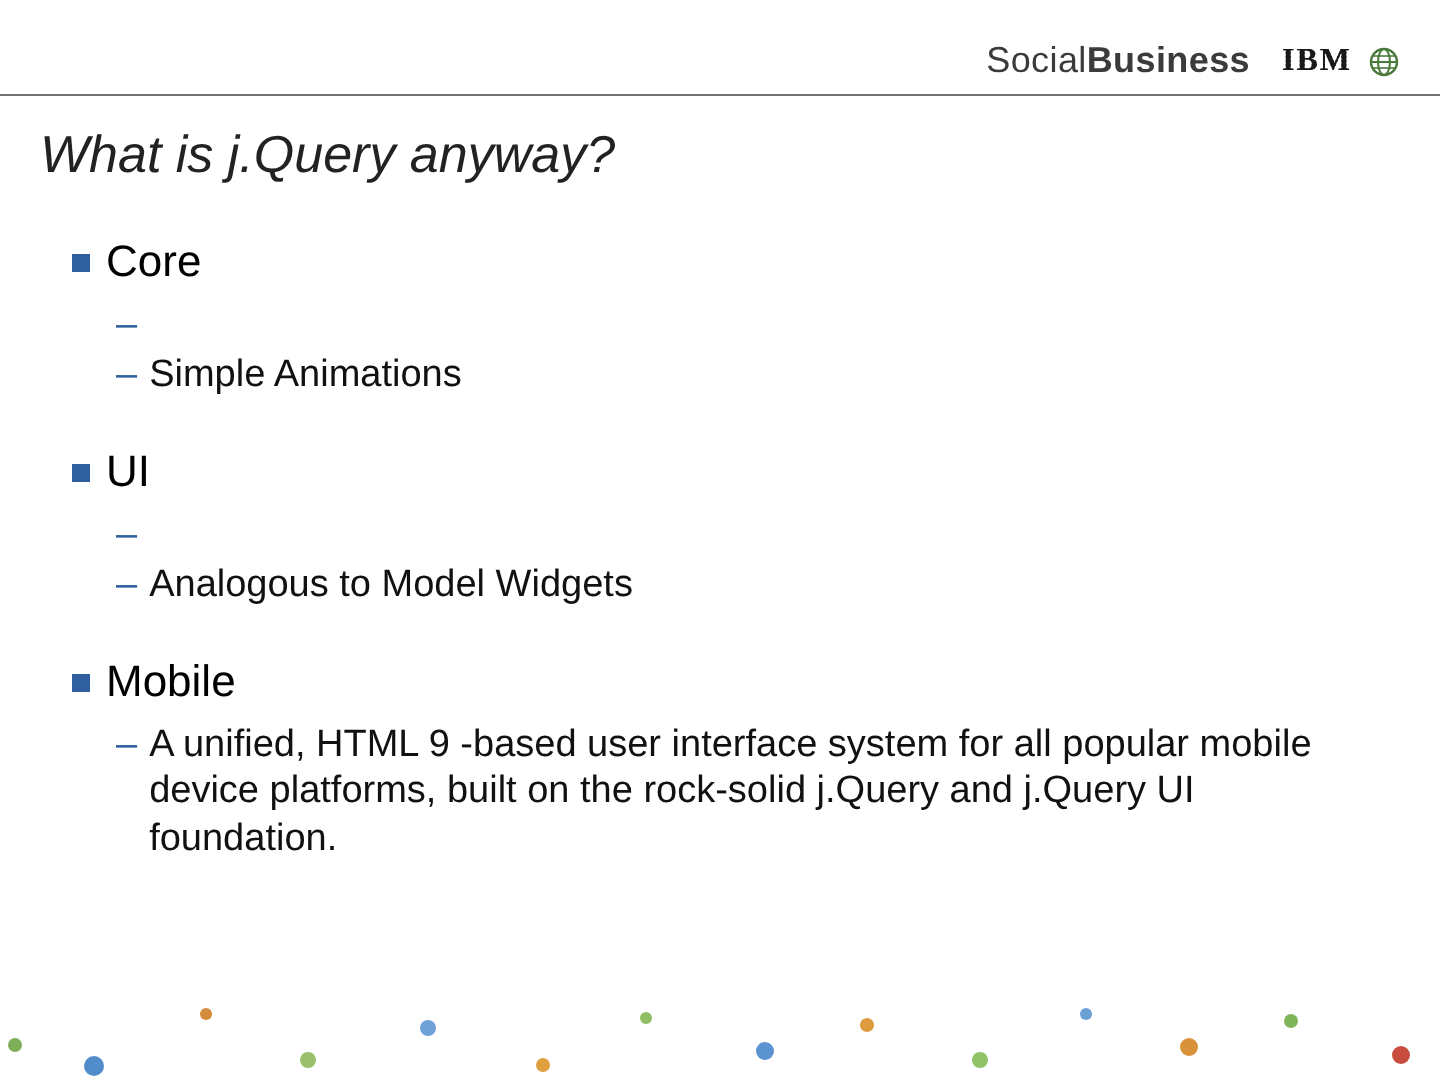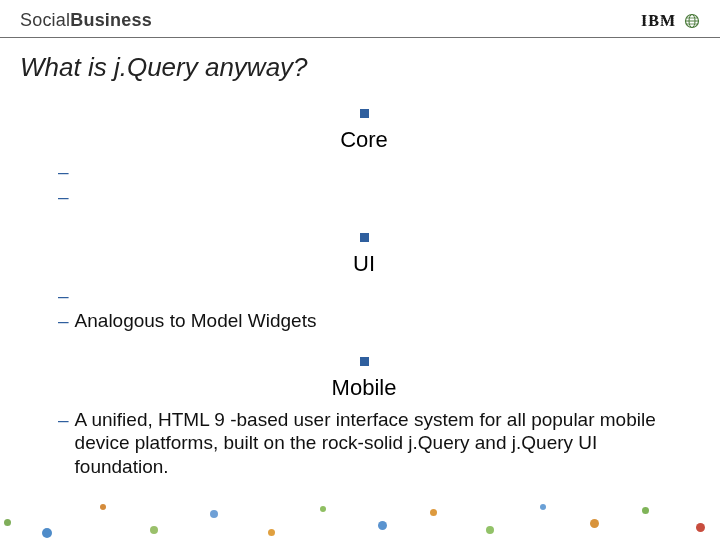--- a/index.html
+++ b/index.html
@@ -1,36 +1,36 @@
 <!DOCTYPE html>
 <html><head>
 <meta charset="utf-8">
 <style>
   * { margin: 0; padding: 0; box-sizing: border-box; }
   html, body { width: 720px; height: 540px; font-family: Arial, Helvetica, sans-serif; background: #fff; color: #000; }
   .slide { position: relative; width: 720px; height: 540px; overflow: hidden; }
 
   
-  .header { display: flex; align-items: center; justify-content: space-between; padding: 10px 20px 6px 20px; border-bottom: 1px solid #707070; gap: 16px; }
+  .header { display: flex; align-items: center; justify-content: flex-end; padding: 20px 20px 6px 20px; border-bottom: 1px solid #707070; gap: 16px; }
   .brand { font-size: 18px; letter-spacing: 0.2px; color: #3b3b3b; }
   .brand .light { font-weight: 300; }
   .brand .bold { font-weight: 700; }
   .ibm-block { display: flex; align-items: center; gap: 8px; }
   .ibm-logo { font-family: Liberation Serif, serif; font-weight: 900; font-size: 16px; letter-spacing: 1px; color: #1a1a1a;
               background-image: repeating-linear-gradient(to bottom, #1a1a1a 0px, #1a1a1a 1px, #fff 1px, #fff 2px);
               -webkit-background-clip: text; background-clip: text; }
   .globe-icon { width: 16px; height: 16px; display: inline-block; }
 
   
   .title { font-size: 26px; font-weight: 400; color: #222; padding: 14px 20px 24px 20px; font-style: italic; }
 
   
   .content { padding: 0 28px 0 36px; font-size: 20px; line-height: 1.25; }
   .section { margin-bottom: 22px; }
-  .sec-head { display: flex; align-items: center; gap: 8px; margin-bottom: 6px; flex-direction: column; }
+  .sec-head { display: flex; align-items: center; gap: 8px; margin-bottom: 6px; }
   .bullet-sq { display: inline-block; width: 9px; height: 9px; background: #2f5f9e; flex-shrink: 0; margin-top: 2px; }
   .sec-title { font-size: 22px; }
   .sub-list { padding-left: 22px; }
   .sub-item { display: flex; gap: 6px; font-size: 19px; margin-bottom: 2px; color: #111; }
   .dash { color: #2f5f9e; flex-shrink: 0; }
 
   
   .dots-strip { position: absolute; left: 0; right: 0; bottom: 0; height: 46px; }
   .dot { position: absolute; border-radius: 50%; }
 </style>
@@ -64,20 +64,21 @@
       <div class="sec-head">
         <span class="bullet-sq"></span>
         <span class="sec-title">Core</span>
       </div>
       <div class="sub-list">
         <div class="sub-item">
             <span class="dash">–</span>
           </div>
         <div class="sub-item">
             <span class="dash">–</span>
+            <span>Simple Animations</span>
           </div>
       </div>
     </div>
 
     <div class="section">
       <div class="sec-head">
         <span class="bullet-sq"></span>
         <span class="sec-title">UI</span>
       </div>
       <div class="sub-list">

